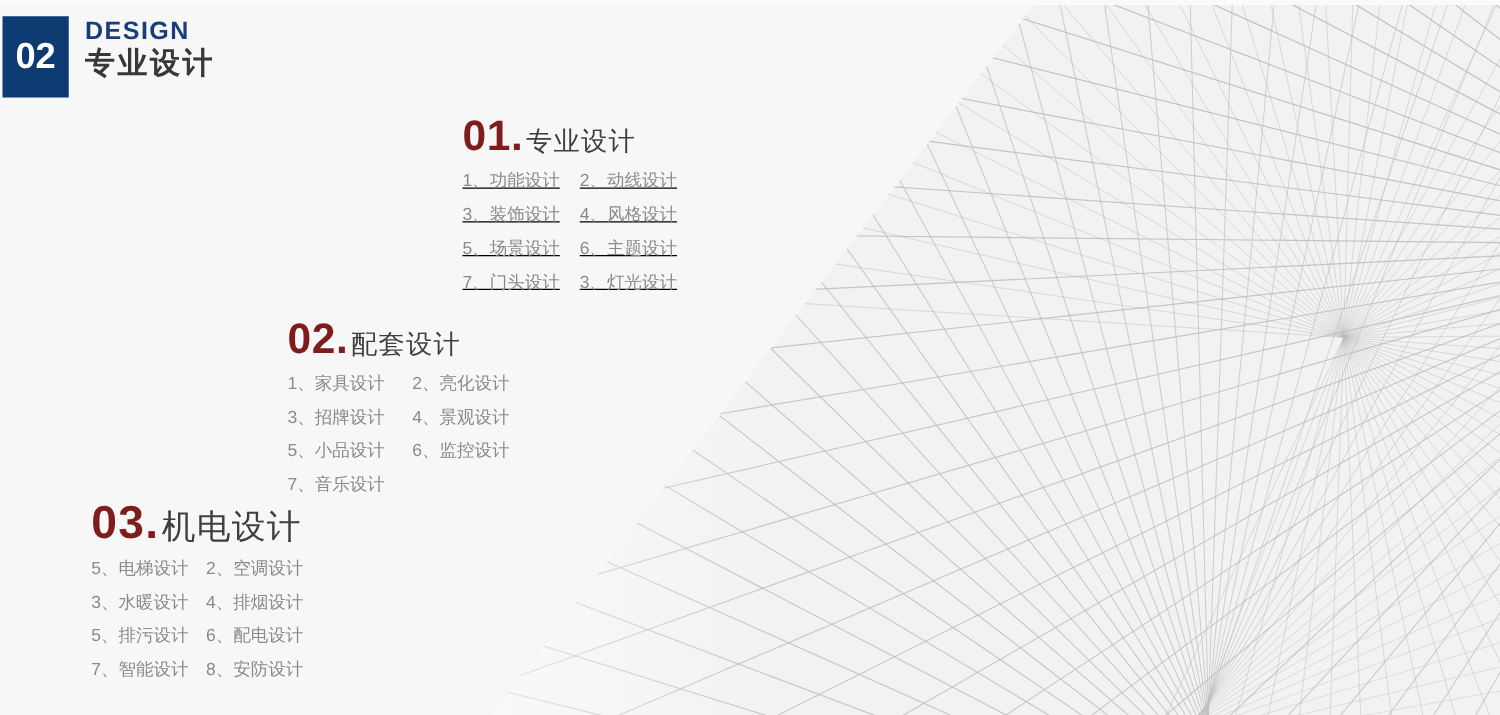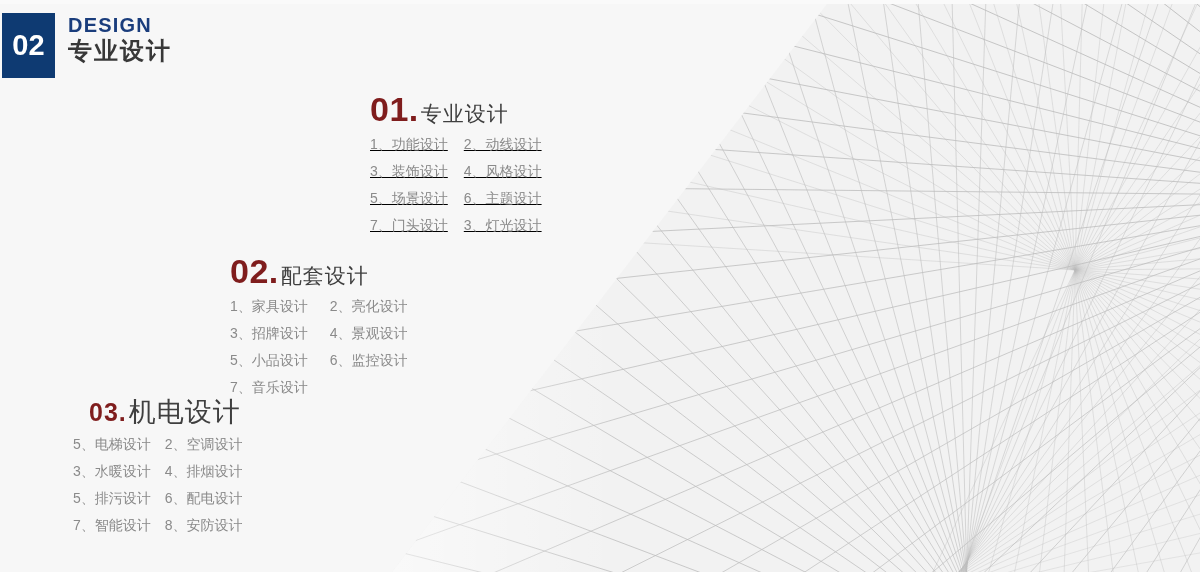--- a/index.html
+++ b/index.html
@@ -124,21 +124,21 @@
 
   
   #section-01 { left: 370px; top: 92px; }
   #section-01 .item-grid { column-gap: 16px; text-decoration: underline; }
 
   #section-02 { left: 230px; top: 242px; margin-top: 12px; }
   #section-02 .item-grid { column-gap: 22px; }
 
   #section-03 { left: 73px; top: 399px; }
   #section-03 .item-grid { column-gap: 14px; }
-  #section-03 .sec-num { font-size: 25px; letter-spacing: 1px; margin-left: 16px; }
+  #section-03 .sec-num { font-size: 37px; letter-spacing: 1px; }
   #section-03 .sec-title { font-size: 27px; }
 </style>
 </head>
 <body>
 
 <div id="page">
 
   <svg id="bg-art" viewBox="0 0 1200 572" preserveAspectRatio="none" aria-hidden="true">
     <defs>
       <clipPath id="diag-clip">

